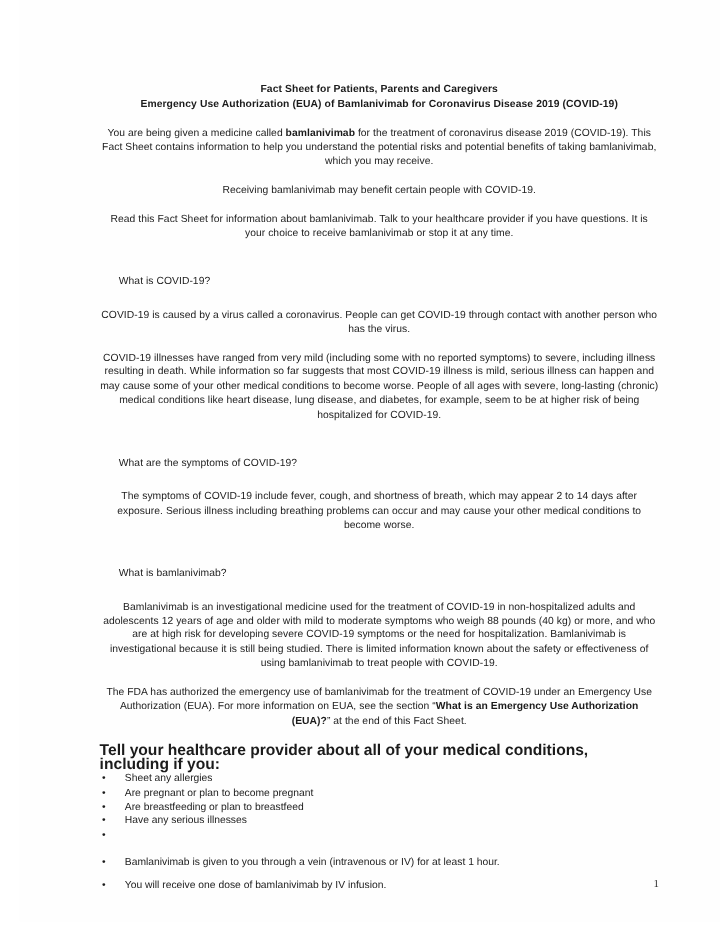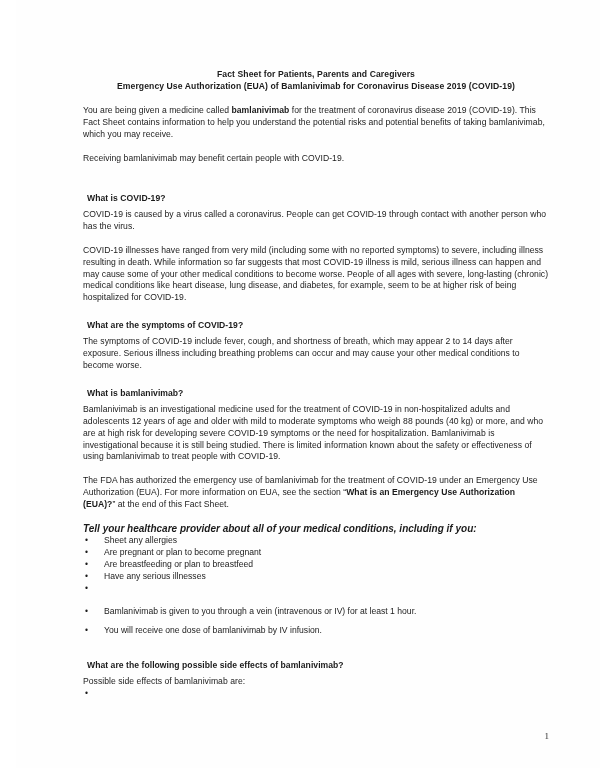--- a/index.html
+++ b/index.html
@@ -33,39 +33,38 @@
     font-weight: bold;
     font-size: 8.6px;
     line-height: 12.2px;
     letter-spacing: 0.01em;
   }
   .title-line { display: block; }
   p.body {
     margin: 0;
     font-size: 8.6px;
     line-height: 11.9px;
-    text-align: left;
+    text-align: center;
     letter-spacing: 0.005em;
   }
   .gap-sm { height: 11px; }
   .gap-md { height: 12px; }
   .gap-lg { height: 13px; }
   h2.heading {
-    margin: 4px;
+    margin: 16px;
     font-size: 8.6px;
     line-height: 11.9px;
-    font-weight: bold;
+    font-weight: normal;
     letter-spacing: 0.005em;
   }
   .subhead {
     margin: 0;
-    font-size: 10px;
+    font-size: 13px;
     line-height: 11.9px;
     font-weight: bold;
-    font-style: italic;
   }
   b, strong { font-weight: bold; }
   ul.bullets {
     margin: 0;
     padding: 0;
     list-style: none;
   }
   ul.bullets > li {
     position: relative;
     padding-left: 21px;
@@ -109,20 +108,21 @@
     <div class="gap-lg"></div>
 
     <p class="body"><span>You are being given a medicine called </span><b>bamlanivimab</b><span> for the treatment of coronavirus disease 2019 (COVID-19). This Fact Sheet contains information to help you understand the potential risks and potential benefits of taking bamlanivimab, which you may receive.</span></p>
 
     <div class="gap-md"></div>
 
     <p class="body">Receiving bamlanivimab may benefit certain people with COVID-19.</p>
 
     <div class="gap-md"></div>
 
+    <p class="body">Read this Fact Sheet for information about bamlanivimab. Talk to your healthcare provider if you have questions. It is your choice to receive bamlanivimab or stop it at any time.</p>
 
     <div class="gap-md"></div>
 
     <h2 class="heading">What is COVID-19?</h2>
     <p class="body">COVID-19 is caused by a virus called a coronavirus. People can get COVID-19 through contact with another person who has the virus.</p>
 
     <div class="gap-md"></div>
 
     <p class="body">COVID-19 illnesses have ranged from very mild (including some with no reported symptoms) to severe, including illness resulting in death. While information so far suggests that most COVID-19 illness is mild, serious illness can happen and may cause some of your other medical conditions to become worse. People of all ages with severe, long-lasting (chronic) medical conditions like heart disease, lung disease, and diabetes, for example, seem to be at higher risk of being hospitalized for COVID-19.</p>
 

